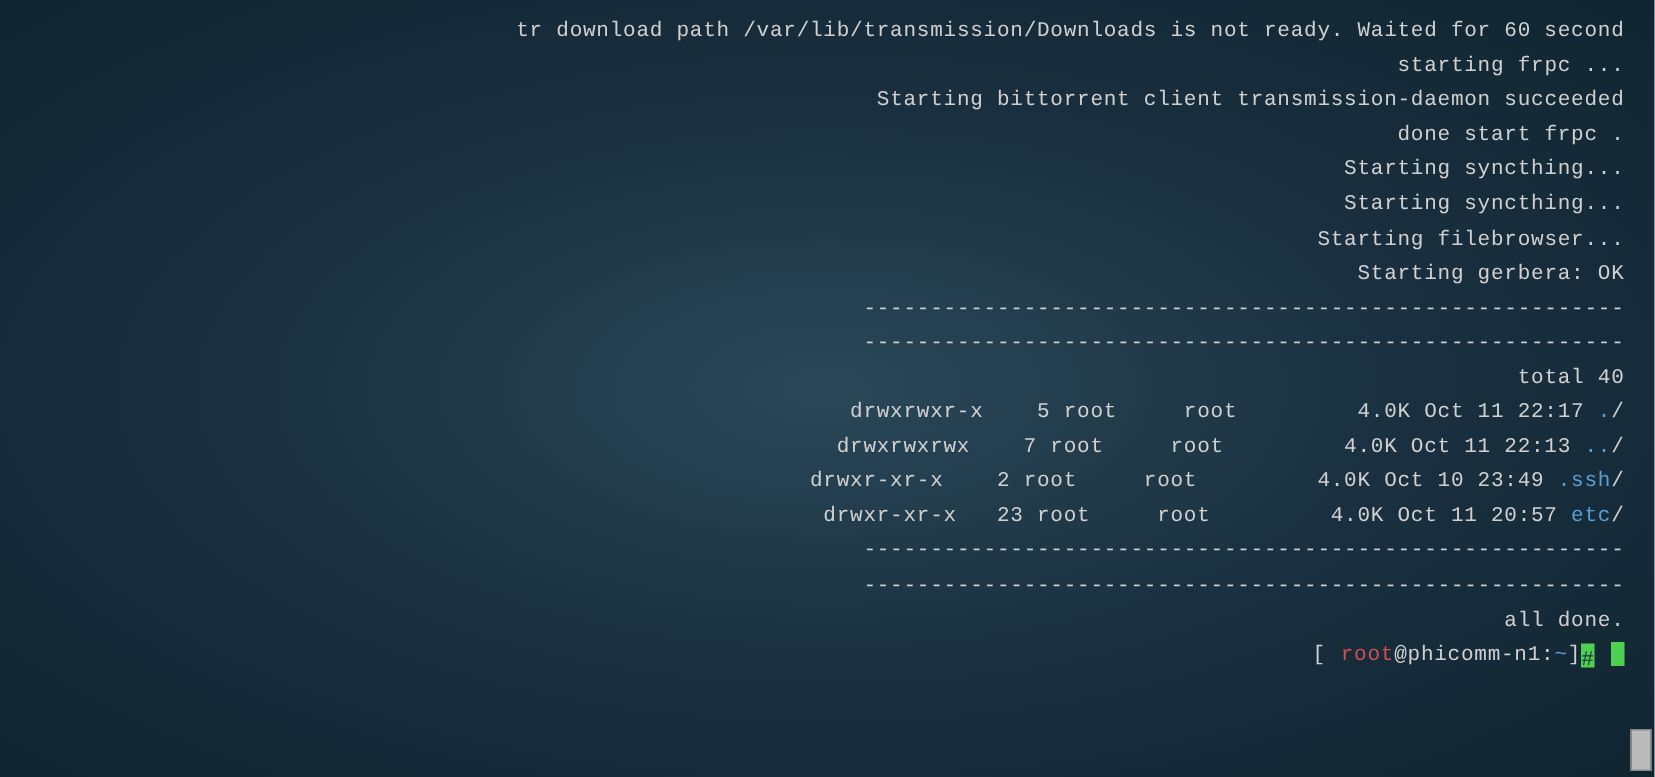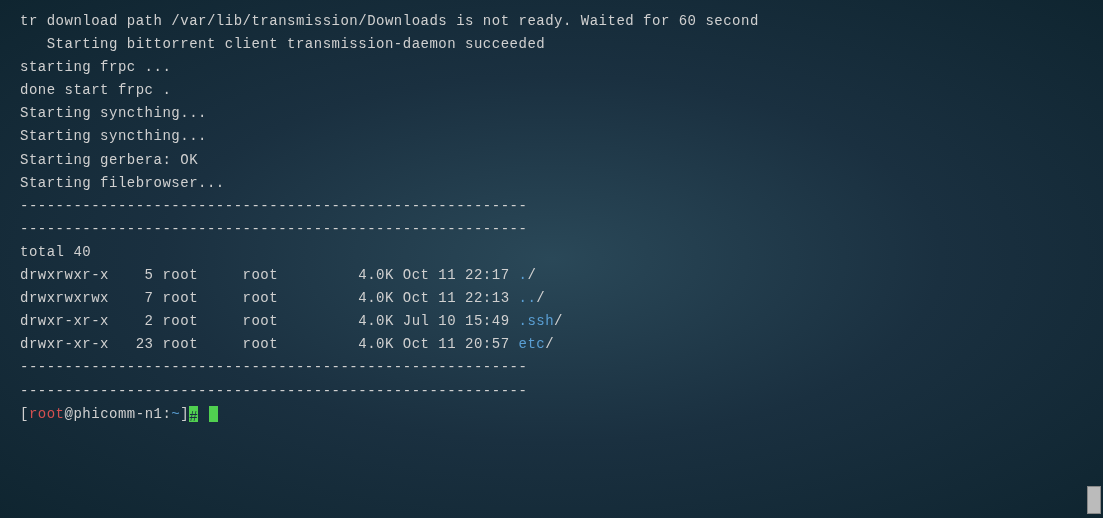--- a/index.html
+++ b/index.html
@@ -1,18 +1,19 @@
 <!DOCTYPE html>
 <html><head>
   <meta charset="utf-8">
   <style>
     * {
       margin: 0;
       padding: 0;
       box-sizing: border-box;
+      text-align: right;
     }
     body {
       background: radial-gradient(ellipse at center, #2a4858 0%, #1a3040 50%, #0f2530 100%);
       font-family: 'Courier New', Consolas, monospace;
       font-size: 14px;
       color: #d0d0d0;
       padding: 10px 20px;
       width: 1103px;
       height: 518px;
       line-height: 1.65;
@@ -26,20 +27,21 @@
       white-space: pre;
     }
     .dir-color {
       color: #5a9fd4;
     }
     .prompt-bracket {
       color: #d0d0d0;
     }
     .prompt-user {
       color: #d45050;
+      margin-left: 10px;
     }
     .prompt-host {
       color: #d0d0d0;
     }
     .prompt-tilde {
       color: #5a9fd4;
     }
     .cursor {
       display: inline-block;
       width: 9px;
@@ -64,32 +66,33 @@
       height: 28px;
       background: #bbb;
       border: 1px solid #888;
     }
   </style>
 </head>
 <body>
 
 <div id="terminal">
     <div class="line">tr download path /var/lib/transmission/Downloads is not ready. Waited for 60 second</div>
+    <div class="line">starting frpc ...</div>
     <div class="line">   Starting bittorrent client transmission-daemon succeeded</div>
-    <div class="line">starting frpc ...</div>
     <div class="line">done start frpc .</div>
     <div class="line">Starting syncthing...</div>
     <div class="line">Starting syncthing...</div>
+    <div class="line">Starting filebrowser...</div>
     <div class="line">Starting gerbera: OK</div>
-    <div class="line">Starting filebrowser...</div>
     <div class="line">---------------------------------------------------------</div>
     <div class="line">---------------------------------------------------------</div>
     <div class="line">total 40</div>
     <div class="ls-row"><span>drwxrwxr-x    5 root     root         4.0K Oct 11 22:17 </span><span class="dir-color">.</span><span>/</span></div>
     <div class="ls-row"><span>drwxrwxrwx    7 root     root         4.0K Oct 11 22:13 </span><span class="dir-color">..</span><span>/</span></div>
-    <div class="ls-row"><span>drwxr-xr-x    2 root     root         4.0K Jul 10 15:49 </span><span class="dir-color">.ssh</span><span>/</span></div>
+    <div class="ls-row"><span>drwxr-xr-x    2 root     root         4.0K Oct 10 23:49 </span><span class="dir-color">.ssh</span><span>/</span></div>
     <div class="ls-row"><span>drwxr-xr-x   23 root     root         4.0K Oct 11 20:57 </span><span class="dir-color">etc</span><span>/</span></div>
     <div class="line">---------------------------------------------------------</div>
     <div class="line">---------------------------------------------------------</div>
+    <div class="line">all done.</div>
     <div class="line"><span class="prompt-bracket">[</span><span class="prompt-user">root</span><span class="prompt-host">@</span><span class="prompt-host">phicomm-n1</span><span class="prompt-host">:</span><span class="prompt-tilde">~</span><span class="prompt-bracket">]</span><span class="cursor-hash">#</span> <span class="cursor"></span></div>
   </div>
 
 <div class="scrollbar"></div>
 
 </body></html>

